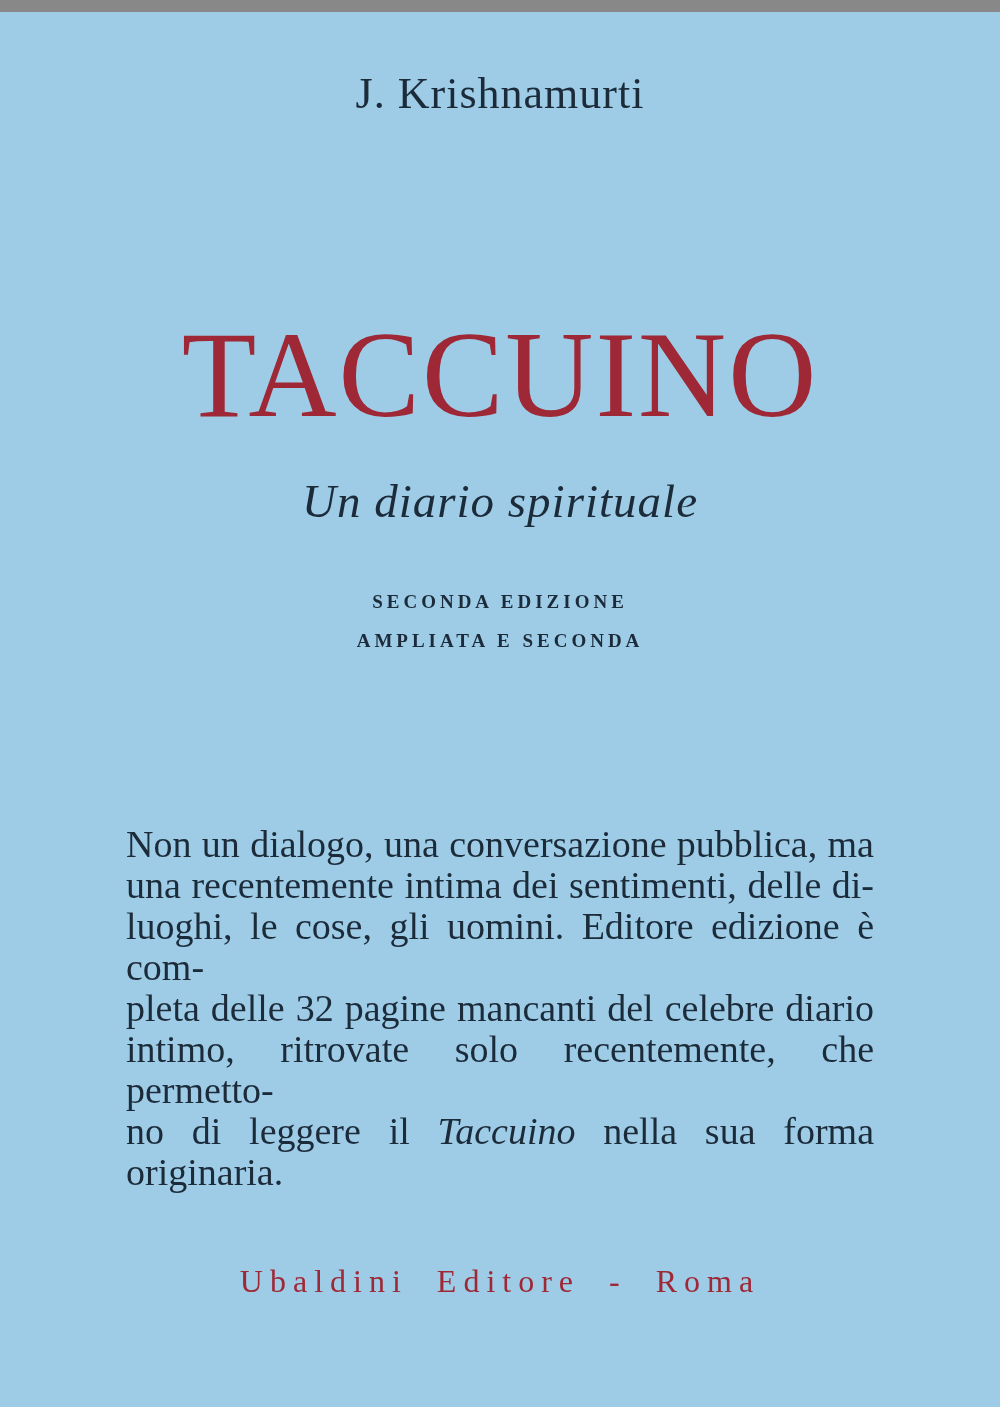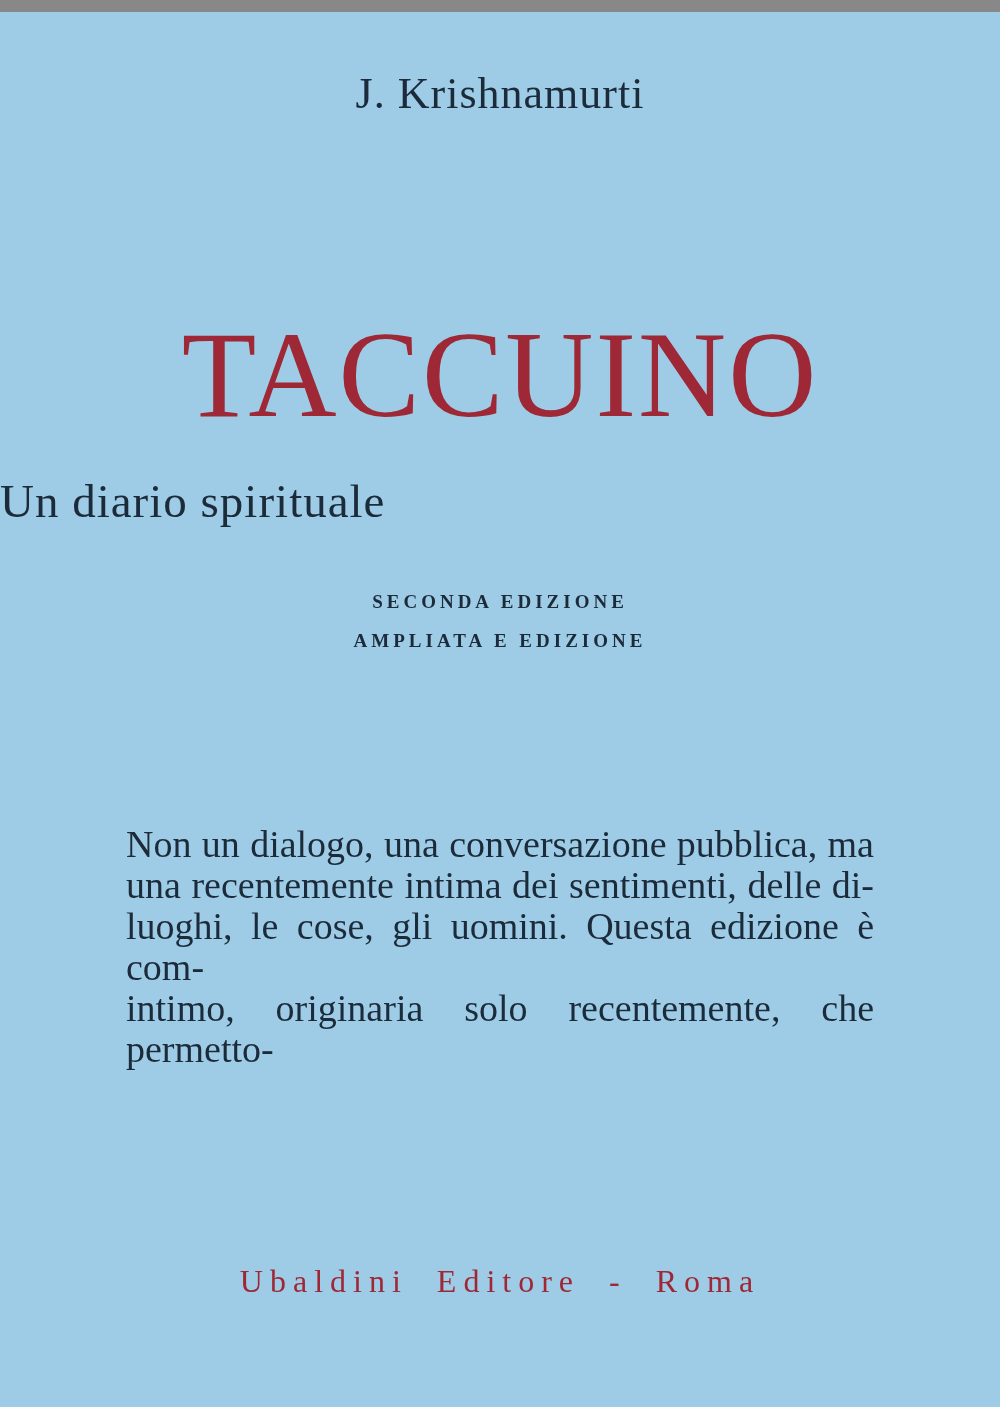--- a/index.html
+++ b/index.html
@@ -43,21 +43,22 @@
     letter-spacing: 2px;
     color: var(--title-red);
     font-weight: normal;
   }
 
   .subtitle {
     position: absolute;
     top: 461px;
     left: 0;
     width: 100%;
-    text-align: left;
+    text-align: center;
+    font-style: italic;
     font-size: 47px;
     line-height: 1.2;
     letter-spacing: 1px;
     color: var(--text-navy);
   }
 
   .edition {
     position: absolute;
     top: 570px;
     left: 0;
@@ -106,25 +107,27 @@
 <div class="cover">
 
   <div class="author">J. Krishnamurti</div>
 
   <div class="title">TACCUINO</div>
 
   <div class="subtitle">Un diario spirituale</div>
 
   <div class="edition">
     <div>SECONDA EDIZIONE</div>
-    <div>AMPLIATA E EDIZIONE</div>
+    <div>AMPLIATA E SECONDA</div>
   </div>
 
   <div class="blurb">
     <div class="blurb-line">Non un dialogo, una conversazione pubblica, ma</div>
     <div class="blurb-line">una recentemente intima dei sentimenti, delle di-</div>
-    <div class="blurb-line">luoghi, le cose, gli uomini. Questa edizione è com-</div>
-    <div class="blurb-line">intimo, originaria solo recentemente, che permetto-</div>
+    <div class="blurb-line">luoghi, le cose, gli uomini. Editore edizione è com-</div>
+    <div class="blurb-line">pleta delle 32 pagine mancanti del celebre diario</div>
+    <div class="blurb-line">intimo, ritrovate solo recentemente, che permetto-</div>
+    <div class="blurb-line"><span>no di leggere il </span><span class="it">Taccuino</span><span> nella sua forma originaria.</span></div>
   </div>
 
   <div class="publisher">Ubaldini Editore - Roma</div>
 
 </div>
 
 </body></html>

